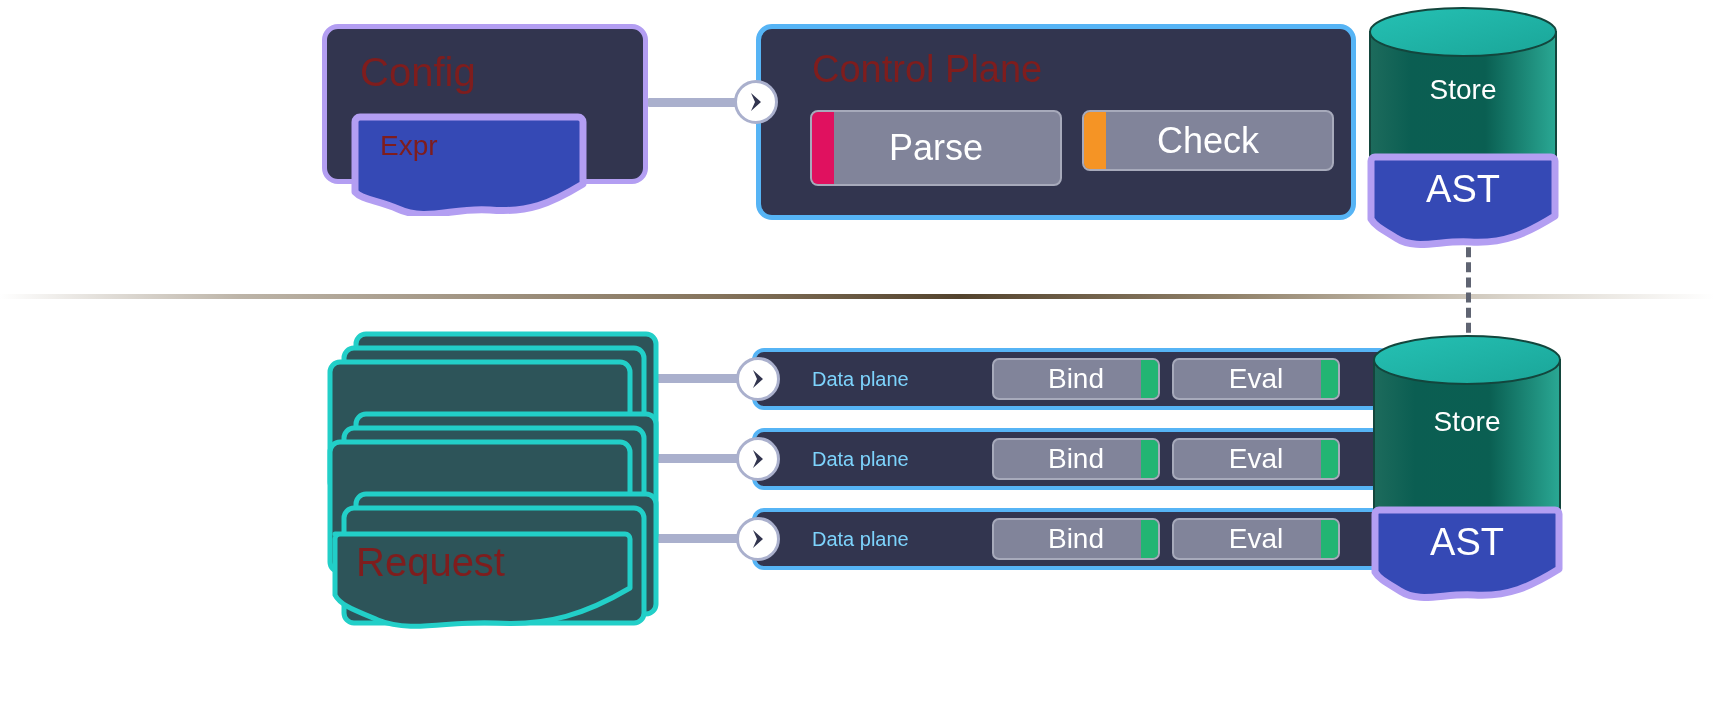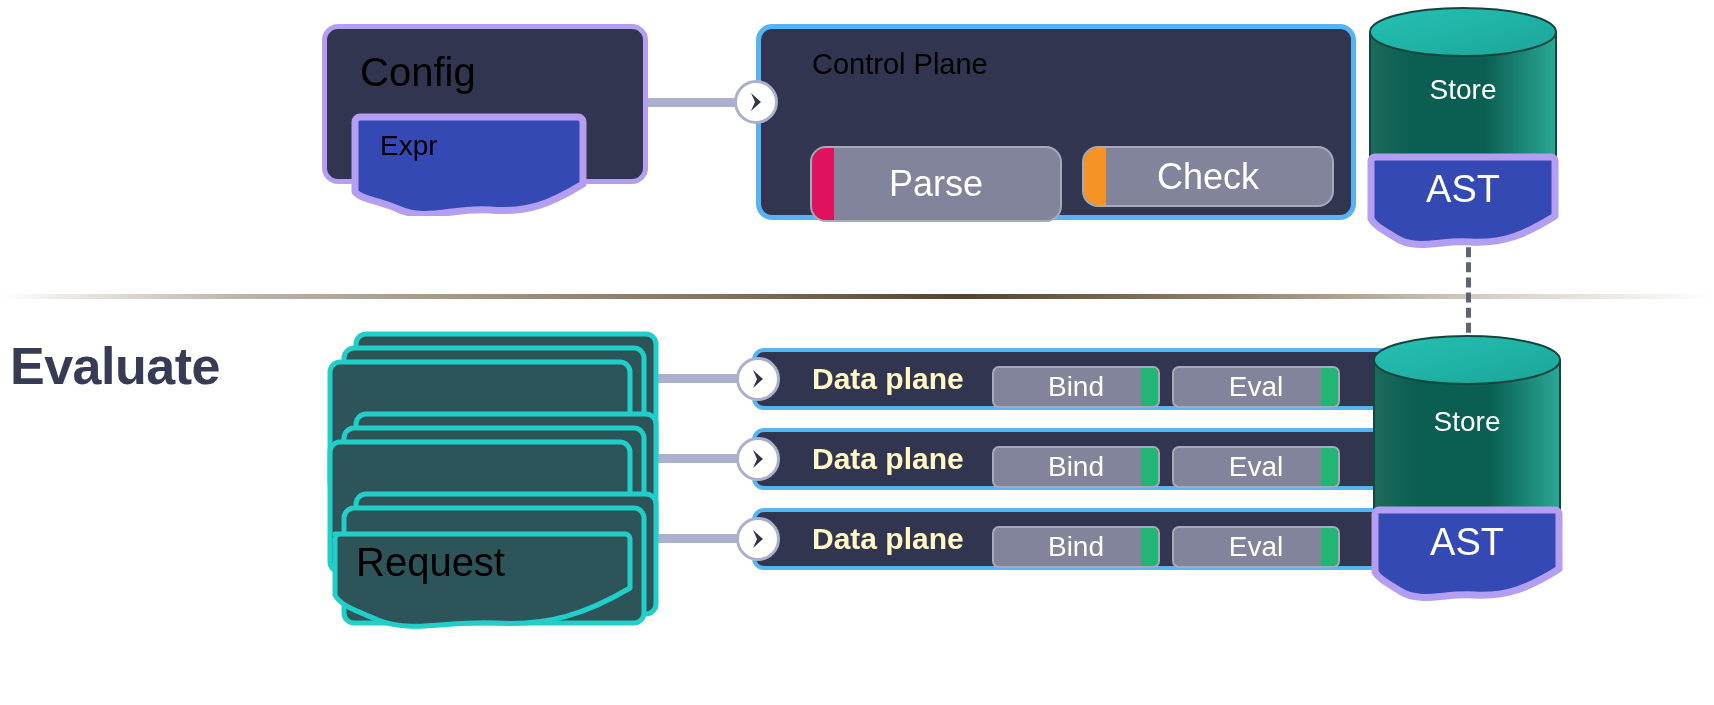--- a/index.html
+++ b/index.html
@@ -51,21 +51,21 @@
   }
 
   
   .rbox {
     position: absolute;
     box-sizing: border-box;
     border-radius: 14px;
   }
   .boxlabel {
     position: absolute;
-    color: #000000;
+    color: #7f1d1d;
     white-space: nowrap;
     line-height: 1;
   }
 
   
   #config-panel {
     left: 322px; top: 24px;
     width: 326px; height: 160px;
     background: #32354f;
     border: 5px solid #b39ef2;
@@ -110,34 +110,33 @@
   
   #control-plane {
     left: 756px; top: 24px;
     width: 600px; height: 196px;
     background: #32354f;
     border: 5px solid #56b4f5;
     border-radius: 16px;
   }
   #control-plane-title {
     left: 812px; top: 50px;
-    font-size: 29px;
+    font-size: 38px;
   }
 
   
   .stage-chip {
     position: absolute;
     box-sizing: border-box;
     background: #81849a;
     border: 2px solid #a7aabb;
-    border-radius: 16px;
+    border-radius: 8px;
     overflow: hidden;
     display: flex;
     align-items: center;
-    margin-top: 36px;
   }
   .stage-bar {
     position: absolute;
     top: 0; bottom: 0;
     width: 22px;
   }
   .stage-bar.left  { left: 0; }
   .stage-bar.right { right: 0; }
   .stage-text {
     width: 100%;
@@ -199,39 +198,37 @@
     height: 62px;
     background: #32354f;
     border: 4px solid #56b4f5;
     border-radius: 12px;
   }
   .dp-title {
     position: absolute;
     left: 56px;
     top: 50%;
     transform: translateY(-50%);
-    color: #fef9c3;
-    font-size: 30px;
+    color: #7dd3fc;
+    font-size: 20px;
     line-height: 1;
     white-space: nowrap;
-    font-weight: bold;
   }
   .dp-chip {
     position: absolute;
     box-sizing: border-box;
     top: 50%;
     transform: translateY(-50%);
     height: 42px;
     background: #81849a;
     border: 2px solid #a7aabb;
     border-radius: 7px;
     overflow: hidden;
     display: flex;
     align-items: center;
-    margin-top: 8px;
   }
   .dp-chip .stage-text { font-size: 28px; }
   .dp-chip .stage-bar { width: 17px; }
   .dp-bind { left: 236px; width: 168px; }
   .dp-eval { left: 416px; width: 168px; }
 
   #dp-row-1 { left: 752px; top: 348px; width: 640px; }
   #dp-row-2 { left: 752px; top: 428px; width: 640px; }
   #dp-row-3 { left: 752px; top: 508px; width: 640px; }
 
@@ -302,21 +299,20 @@
              C74,88 50,99 30,86
              C17,78 9,74 5,67
              V9 a4,4 0 0 1 4,-4 Z" fill="#3549b5" stroke="#b39ef2" stroke-width="7" stroke-linejoin="round"></path>
   </svg>
   <div class="store-label z-top" id="ast-top-label">AST</div>
 
   <div id="band-divider"></div>
 
   <div id="ast-dash" class="z-under"></div>
 
-  <div class="section-label" id="label-evaluate">Evaluate</div>
 
   <div class="conn-line z-under" style="left:648px; top:374px; width:120px;"></div>
   <div class="conn-line z-under" style="left:648px; top:454px; width:120px;"></div>
   <div class="conn-line z-under" style="left:648px; top:534px; width:120px;"></div>
 
   <svg id="request-stack" class="z-mid" viewBox="0 0 345 300" preserveAspectRatio="none">
     <g fill="#2d5459" stroke="#22cfc8" stroke-width="5" stroke-linejoin="round">
       <rect x="40" y="4" width="300" height="130" rx="10"></rect>
       <rect x="28" y="18" width="300" height="130" rx="10"></rect>
       <rect x="14" y="32" width="300" height="130" rx="10"></rect>

